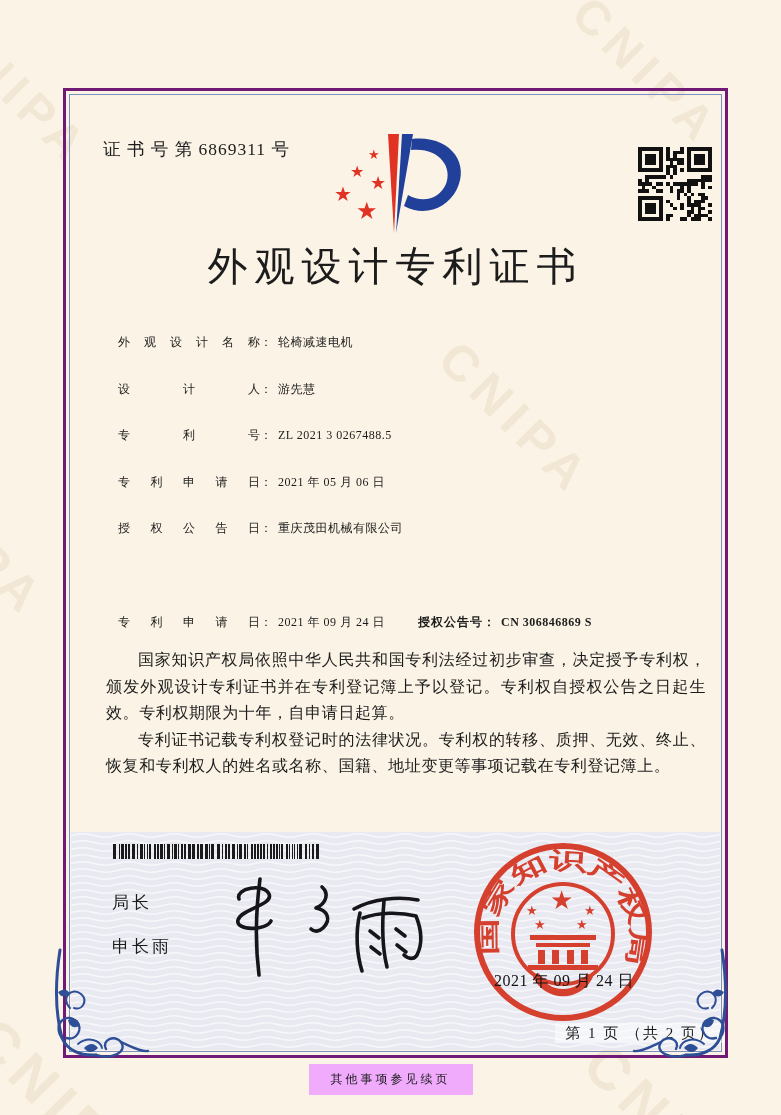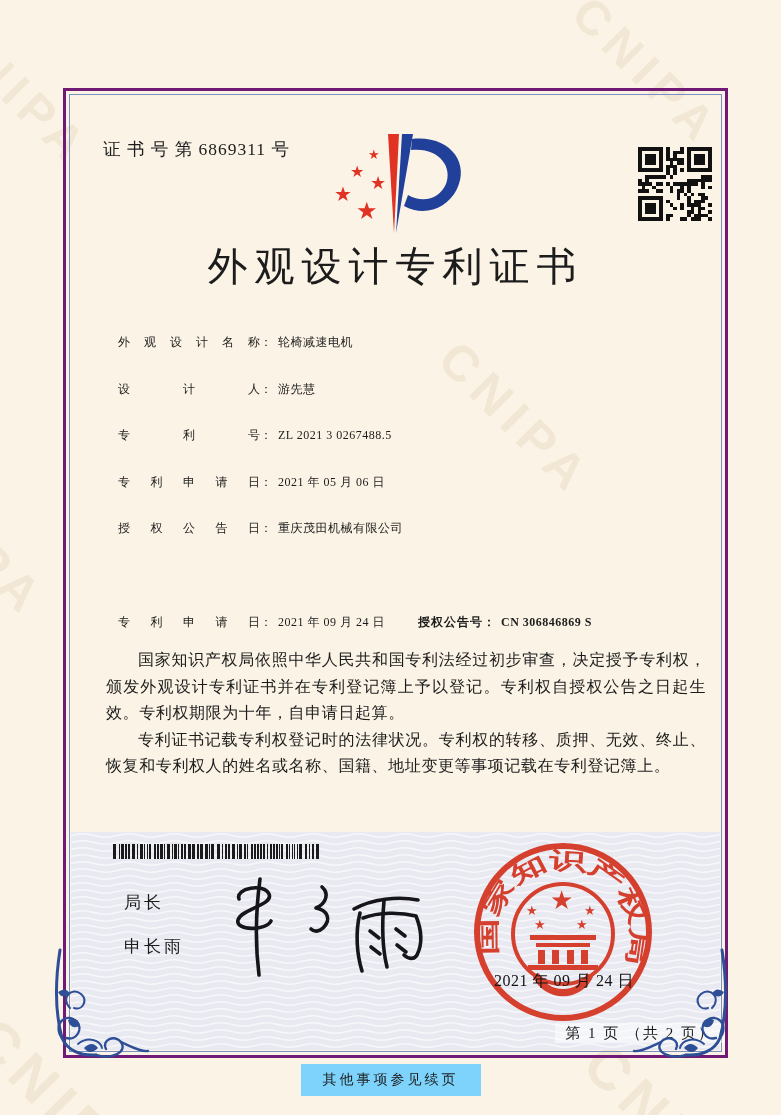--- a/index.html
+++ b/index.html
@@ -43,39 +43,39 @@
   .paras p{
     margin:0; text-indent:2em; font-size:16px; line-height:26.5px;
     text-align:justify; letter-spacing:.6px;
   }
   .barcode{position:absolute; left:47px; top:753px; width:208px; height:15px;}
   .waveband{
     position:absolute; left:5px; right:5px; top:741px; bottom:5px;
     background:#e9eaf1;
   }
   .waveband svg{position:absolute; inset:0; width:100%; height:100%;}
-  .signer{position:absolute; left:58px; font-size:17px; letter-spacing:3px;}
+  .signer{position:absolute; left:46px; font-size:17px; letter-spacing:3px;}
   .signer-title{top:800px;} .signer-name{top:844px;}
   .signature{position:absolute; left:160px; top:778px; width:210px; height:115px;}
   .seal{position:absolute; left:402px; top:746px; width:190px; height:190px;}
   .seal-date{
     position:absolute; left:418px; top:880px; width:160px; text-align:center;
     font-size:16px; color:#141414; letter-spacing:.5px; white-space:nowrap;
   }
   .pg-footer{
     position:absolute; left:0; top:933px; width:100%; text-align:right;
     font-size:15px; letter-spacing:2px;
   }
   .pg-footer .veil{background:rgba(255,255,255,.5); padding:2px 10px;}
   .flourish{position:absolute; width:100px; height:115px;}
   .flourish.bl{left:50px; top:948px;}
   .flourish.br{left:632px; top:948px; transform:scaleX(-1);}
   .note{
     position:absolute; left:50%; top:1064px; transform:translateX(-50%);
-    background:#7dd3fc; padding:7px 22px; font-size:14px; letter-spacing:3px;
+    background:#f0abfc; padding:7px 22px; font-size:12px; letter-spacing:3px;
     white-space:nowrap;
   }
 </style>
 </head>
 <body>
 
 <div class="page">
 
   <div class="wm" style="left:-30px; top:6px; font-size:48px;">CNIPA</div>
   <div class="wm" style="left:600px; top:-14px; font-size:48px;">CNIPA</div>

